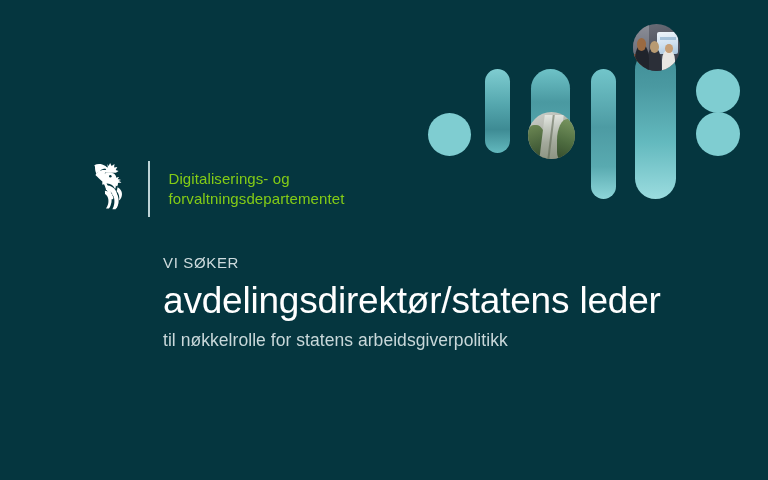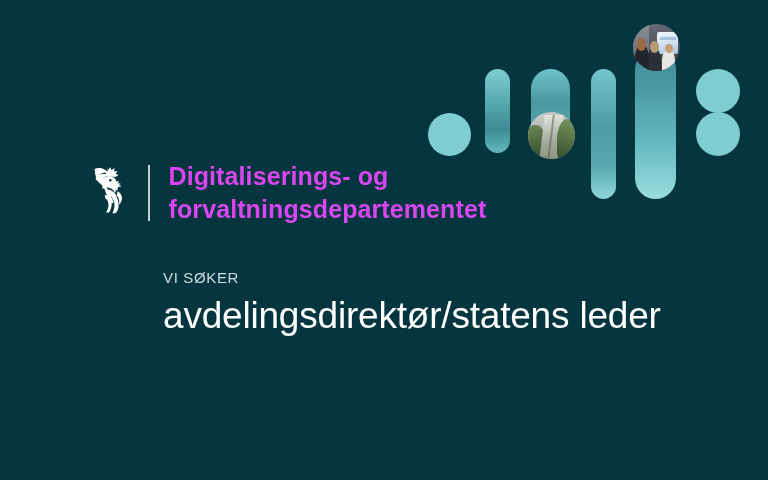--- a/index.html
+++ b/index.html
@@ -191,33 +191,33 @@
     flex: none;
   }
   #brand-divider {
     width: 1.5px;
     height: 56px;
     background: #bdd3d6;
     margin: 0 19px 0 16px;
     flex: none;
   }
   #brand-name {
-    color: #d946ef;
-    font-size: 25px;
+    color: #84cc16;
+    font-size: 15px;
     line-height: 1.32;
     letter-spacing: 0.1px;
     white-space: pre-line;
-    font-weight: 700;
+    font-weight: 400;
   }
 
   
   #copy {
     position: absolute;
     left: 163px;
-    top: 270px;
+    top: 255px;
     width: 560px;
   }
   #eyebrow {
     color: #cfdcde;
     font-size: 15px;
     letter-spacing: 0.65px;
     line-height: 1.1;
     margin-bottom: 8px;
   }
   #headline {
@@ -302,15 +302,16 @@
 
     <div id="brand-divider"></div>
 
     <div id="brand-name">Digitaliserings- og
 forvaltningsdepartementet</div>
   </div>
 
   <div id="copy">
     <div id="eyebrow">VI SØKER</div>
     <div id="headline">avdelingsdirektør/statens leder</div>
+    <div id="subhead">til nøkkelrolle for statens arbeidsgiverpolitikk</div>
   </div>
 
 </div>
 
 </body></html>

